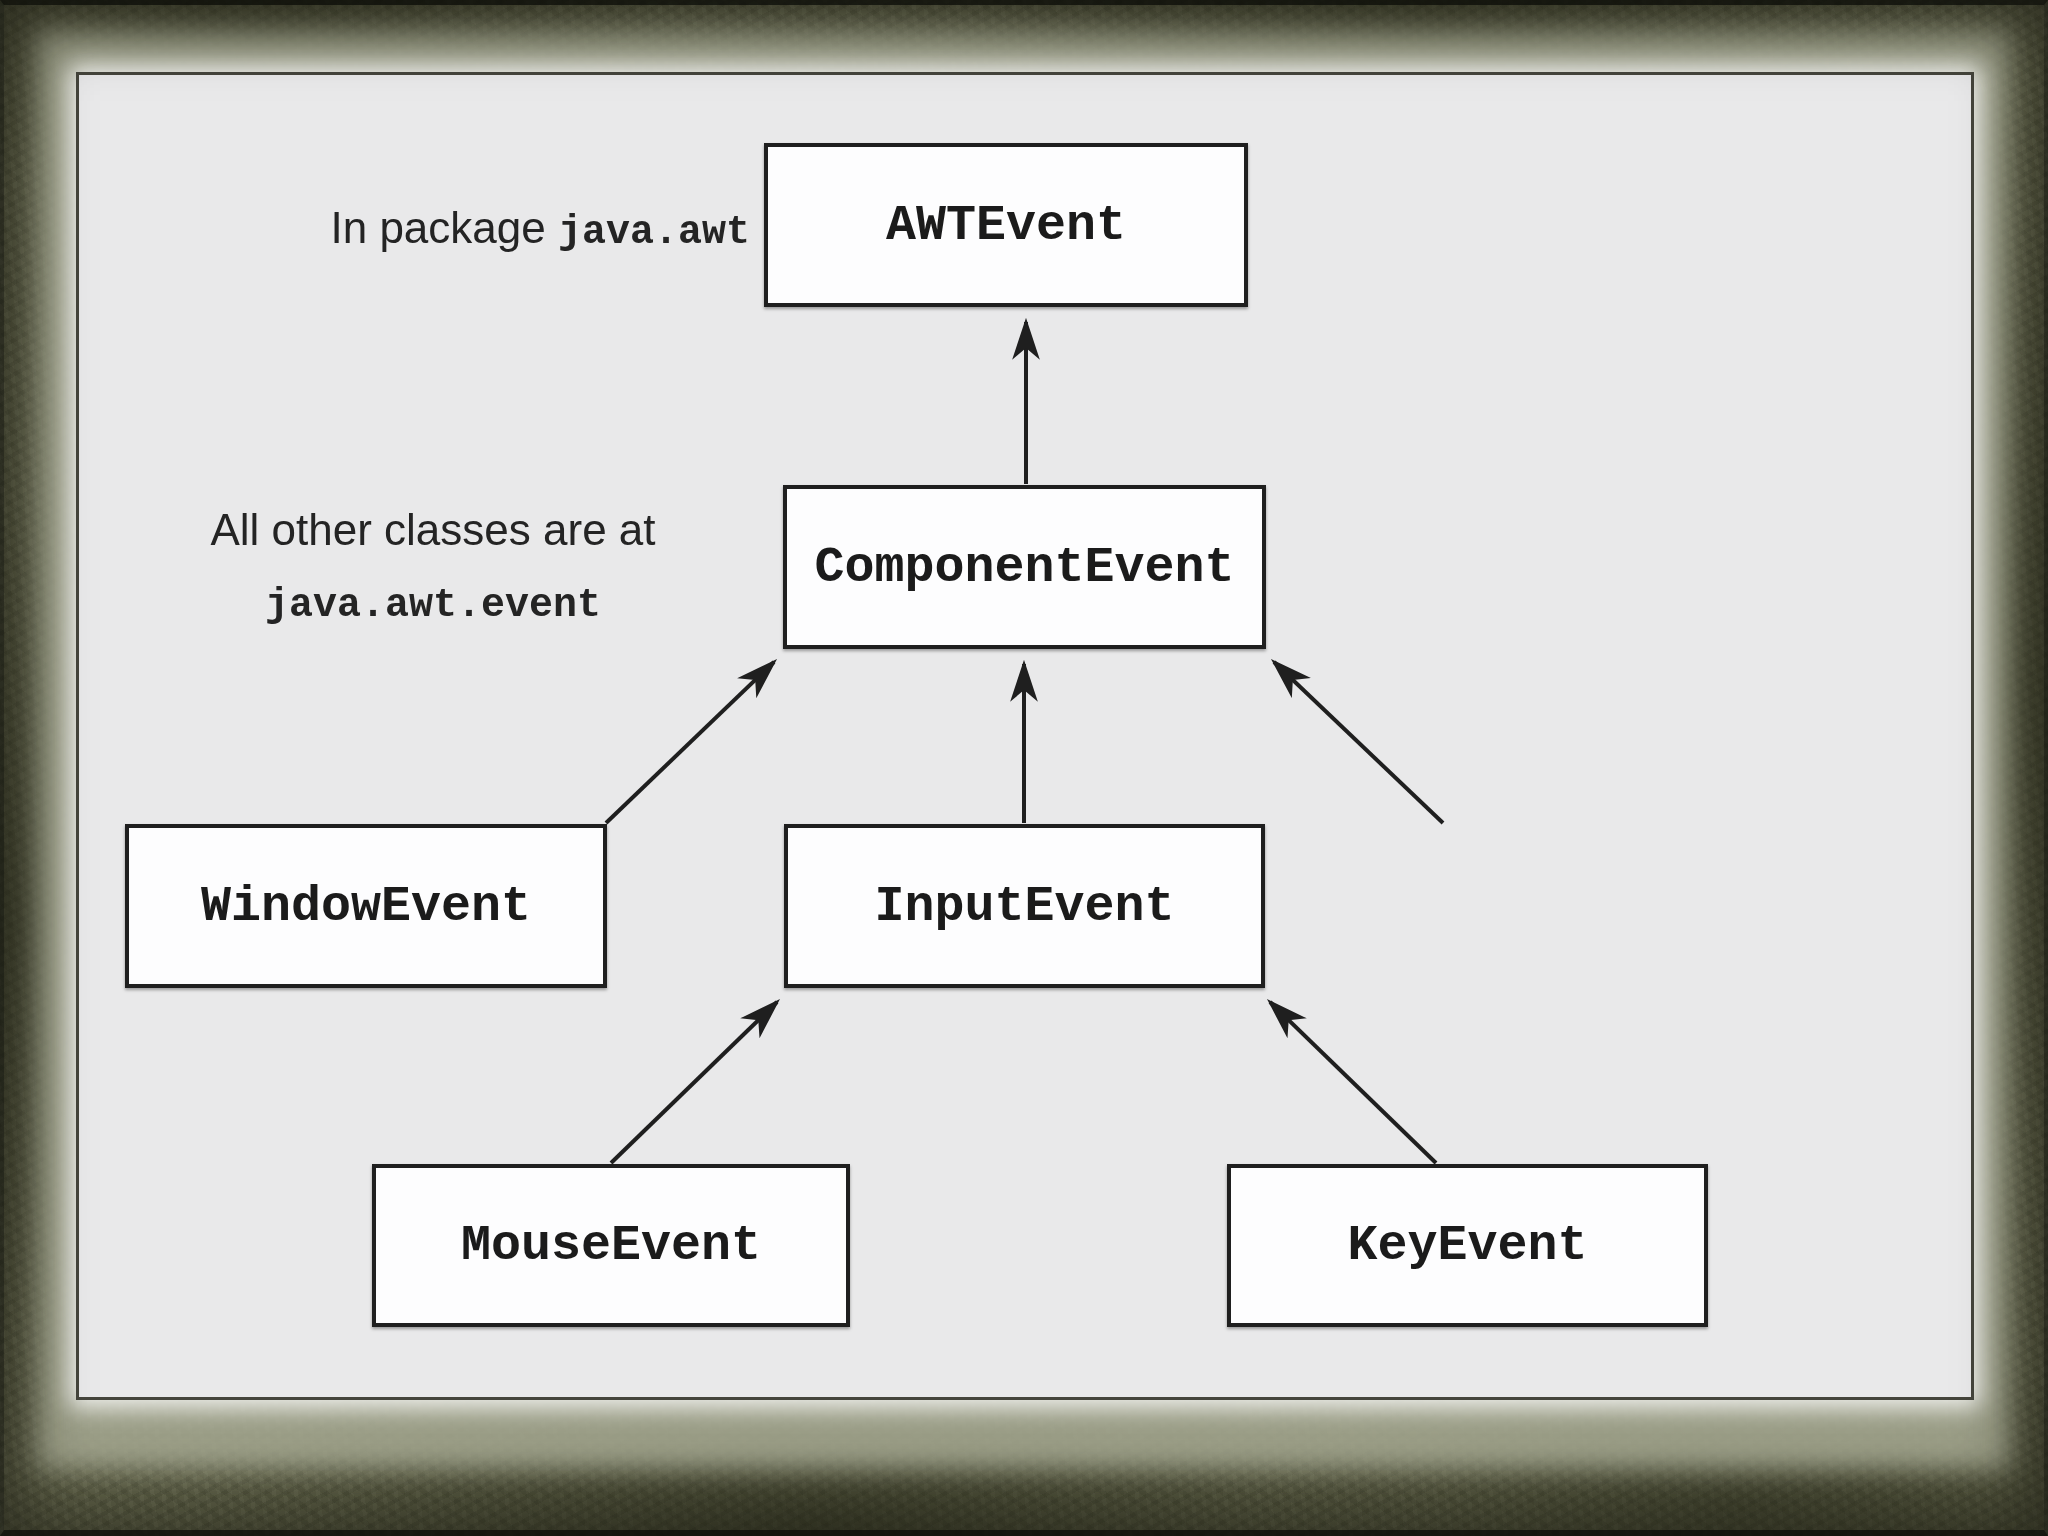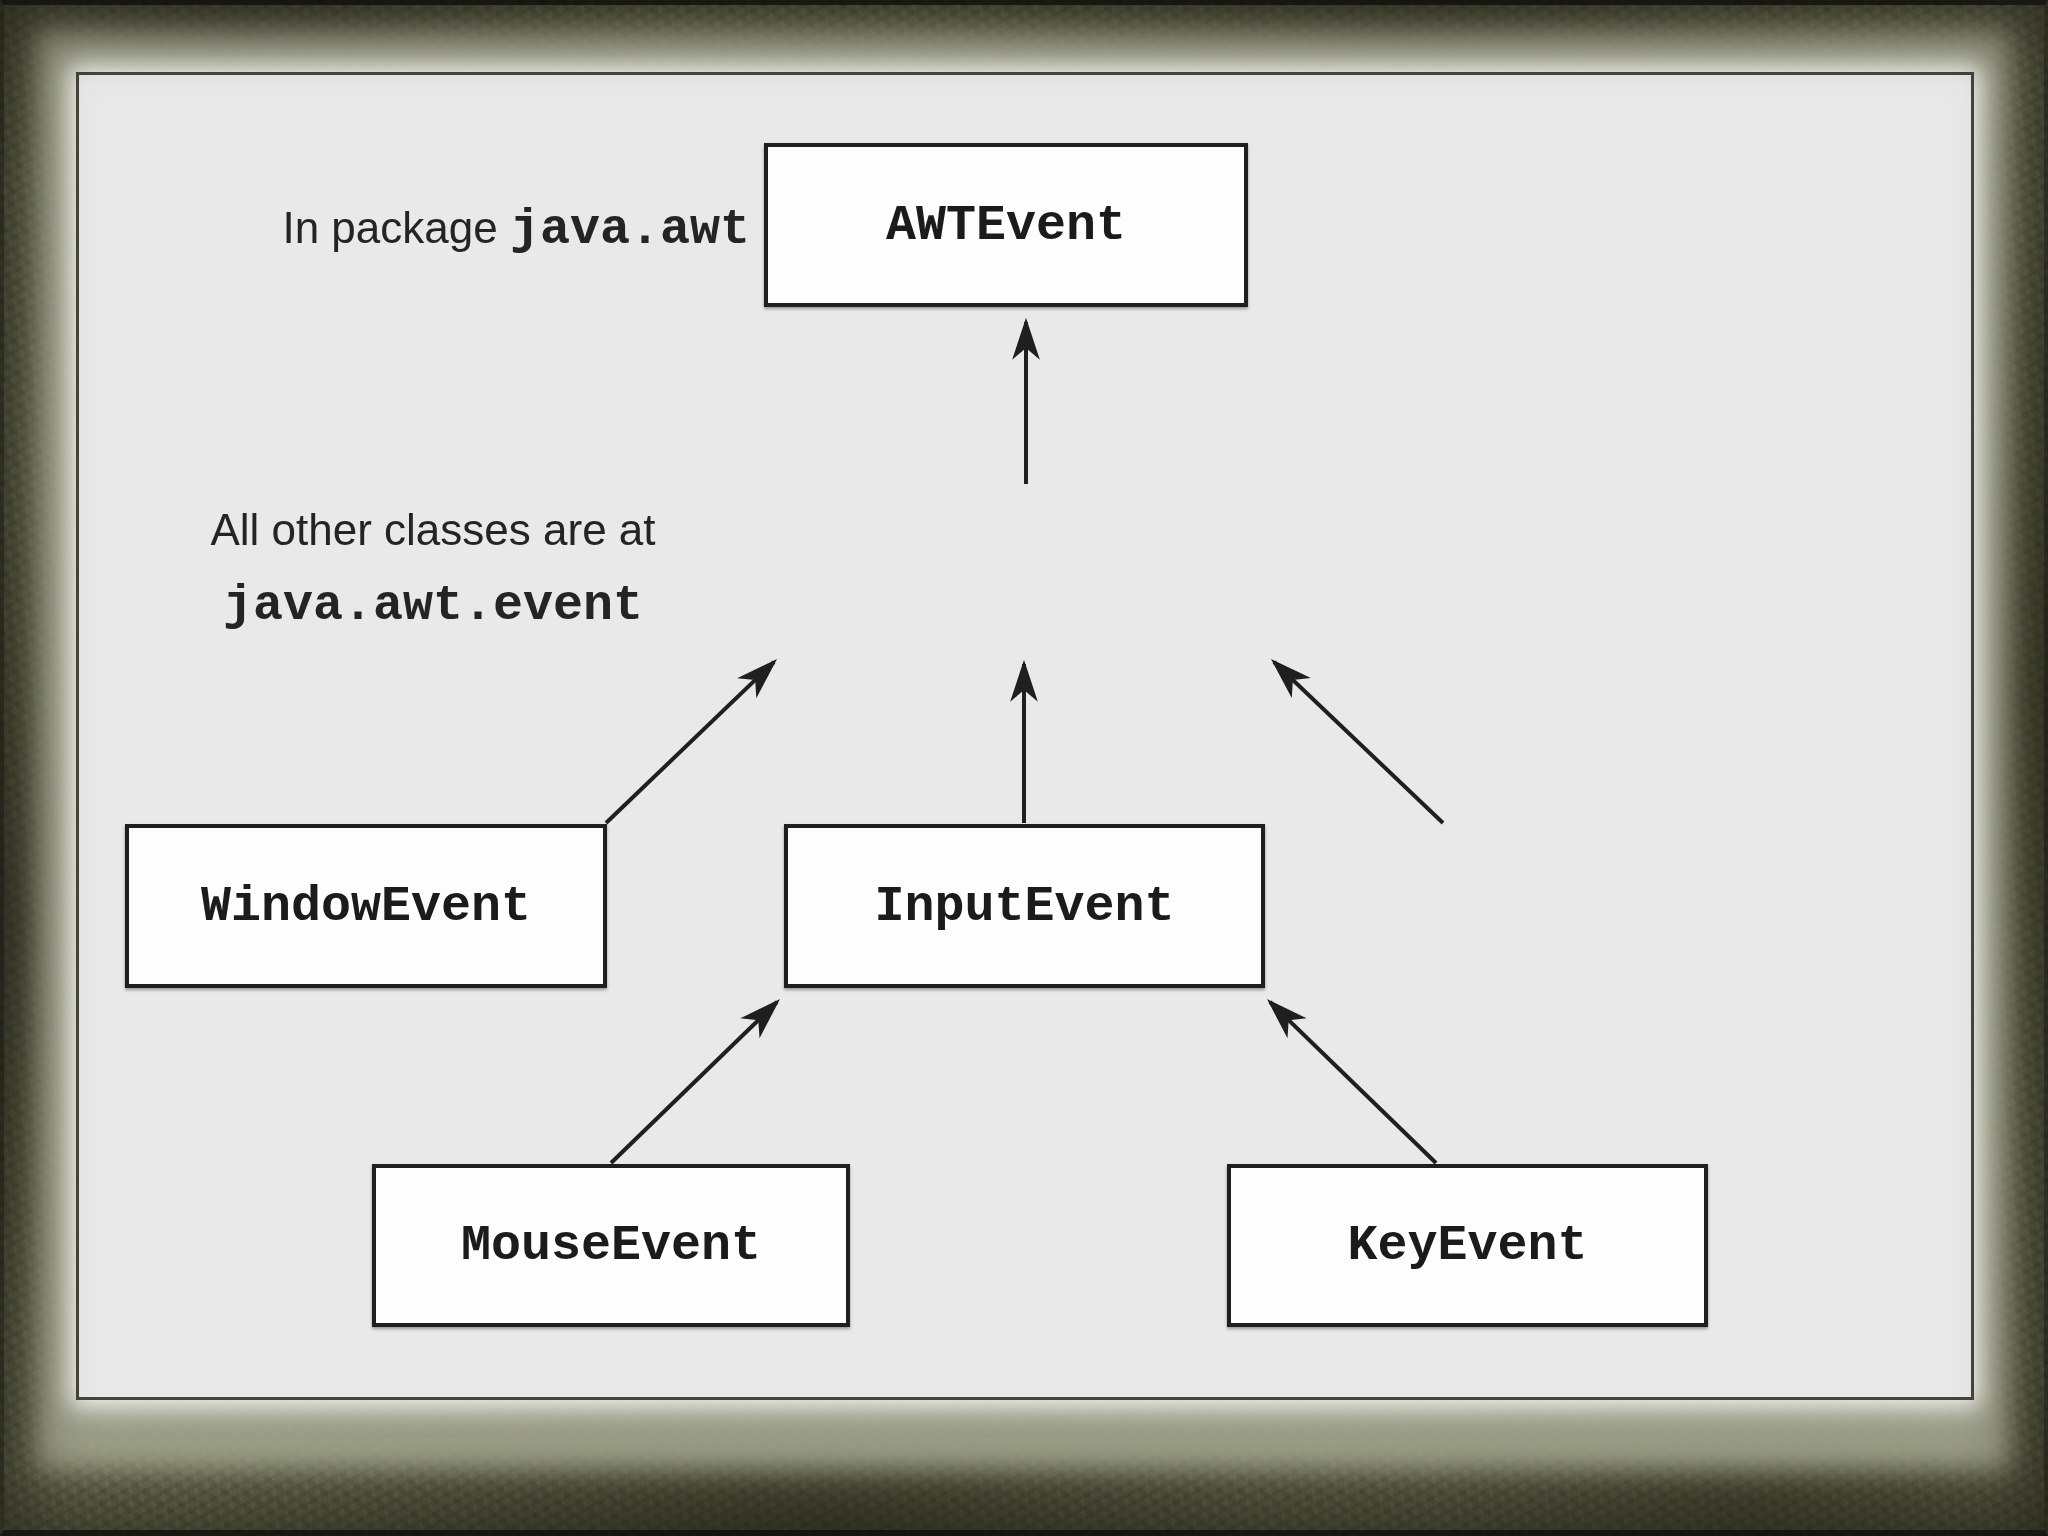--- a/index.html
+++ b/index.html
@@ -60,21 +60,21 @@
   .node-inputevent    {left:784px;  top:824px;  width:481px; height:164px;}
   .node-focusevent    {left:1442px; top:824px;  width:484px; height:163px;}
   .node-mouseevent    {left:372px;  top:1164px; width:478px; height:163px;}
   .node-keyevent      {left:1227px; top:1164px; width:481px; height:163px;}
   .note{
     position:absolute;color:#242424;
     font-size:44px;line-height:60px;
   }
   .note .code{
     font-family:"Liberation Mono","DejaVu Sans Mono",monospace;
-    font-weight:700;font-size:50px;
+    font-weight:700;font-size:40px;
   }
   .note-package{left:244px;top:198px;width:506px;text-align:right;}
   .note-scope{left:118px;top:492px;width:630px;text-align:center;line-height:76px;}
 </style>
 </head>
 <body>
 
 <div class="stage">
   <div class="frame-band"></div>
   <div class="slide-panel"></div>
@@ -98,20 +98,23 @@
   <div class="note note-package"><span>In package </span><span class="code">java.awt</span></div>
 
   <div class="note note-scope">
     <div>All other classes are at</div>
     <div class="code">java.awt.event</div>
   </div>
 
   <div class="node node-awtevent">
     <span>AWTEvent</span>
   </div>
+  <div class="node node-componentevent">
+    <span>ComponentEvent</span>
+  </div>
   <div class="node node-windowevent">
     <span>WindowEvent</span>
   </div>
   <div class="node node-inputevent">
     <span>InputEvent</span>
   </div>
   <div class="node node-keyevent">
     <span>KeyEvent</span>
   </div>
   <div class="node node-mouseevent">

